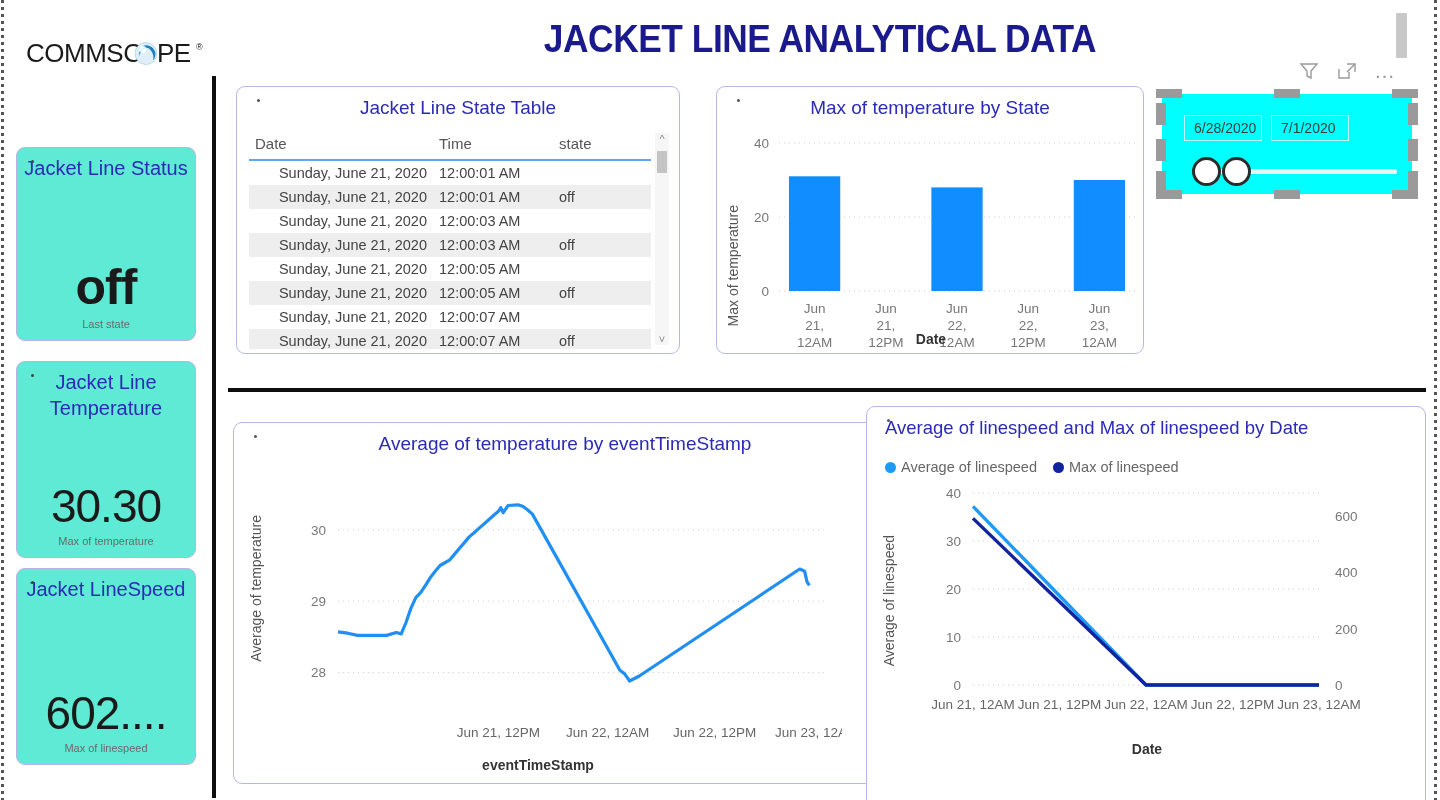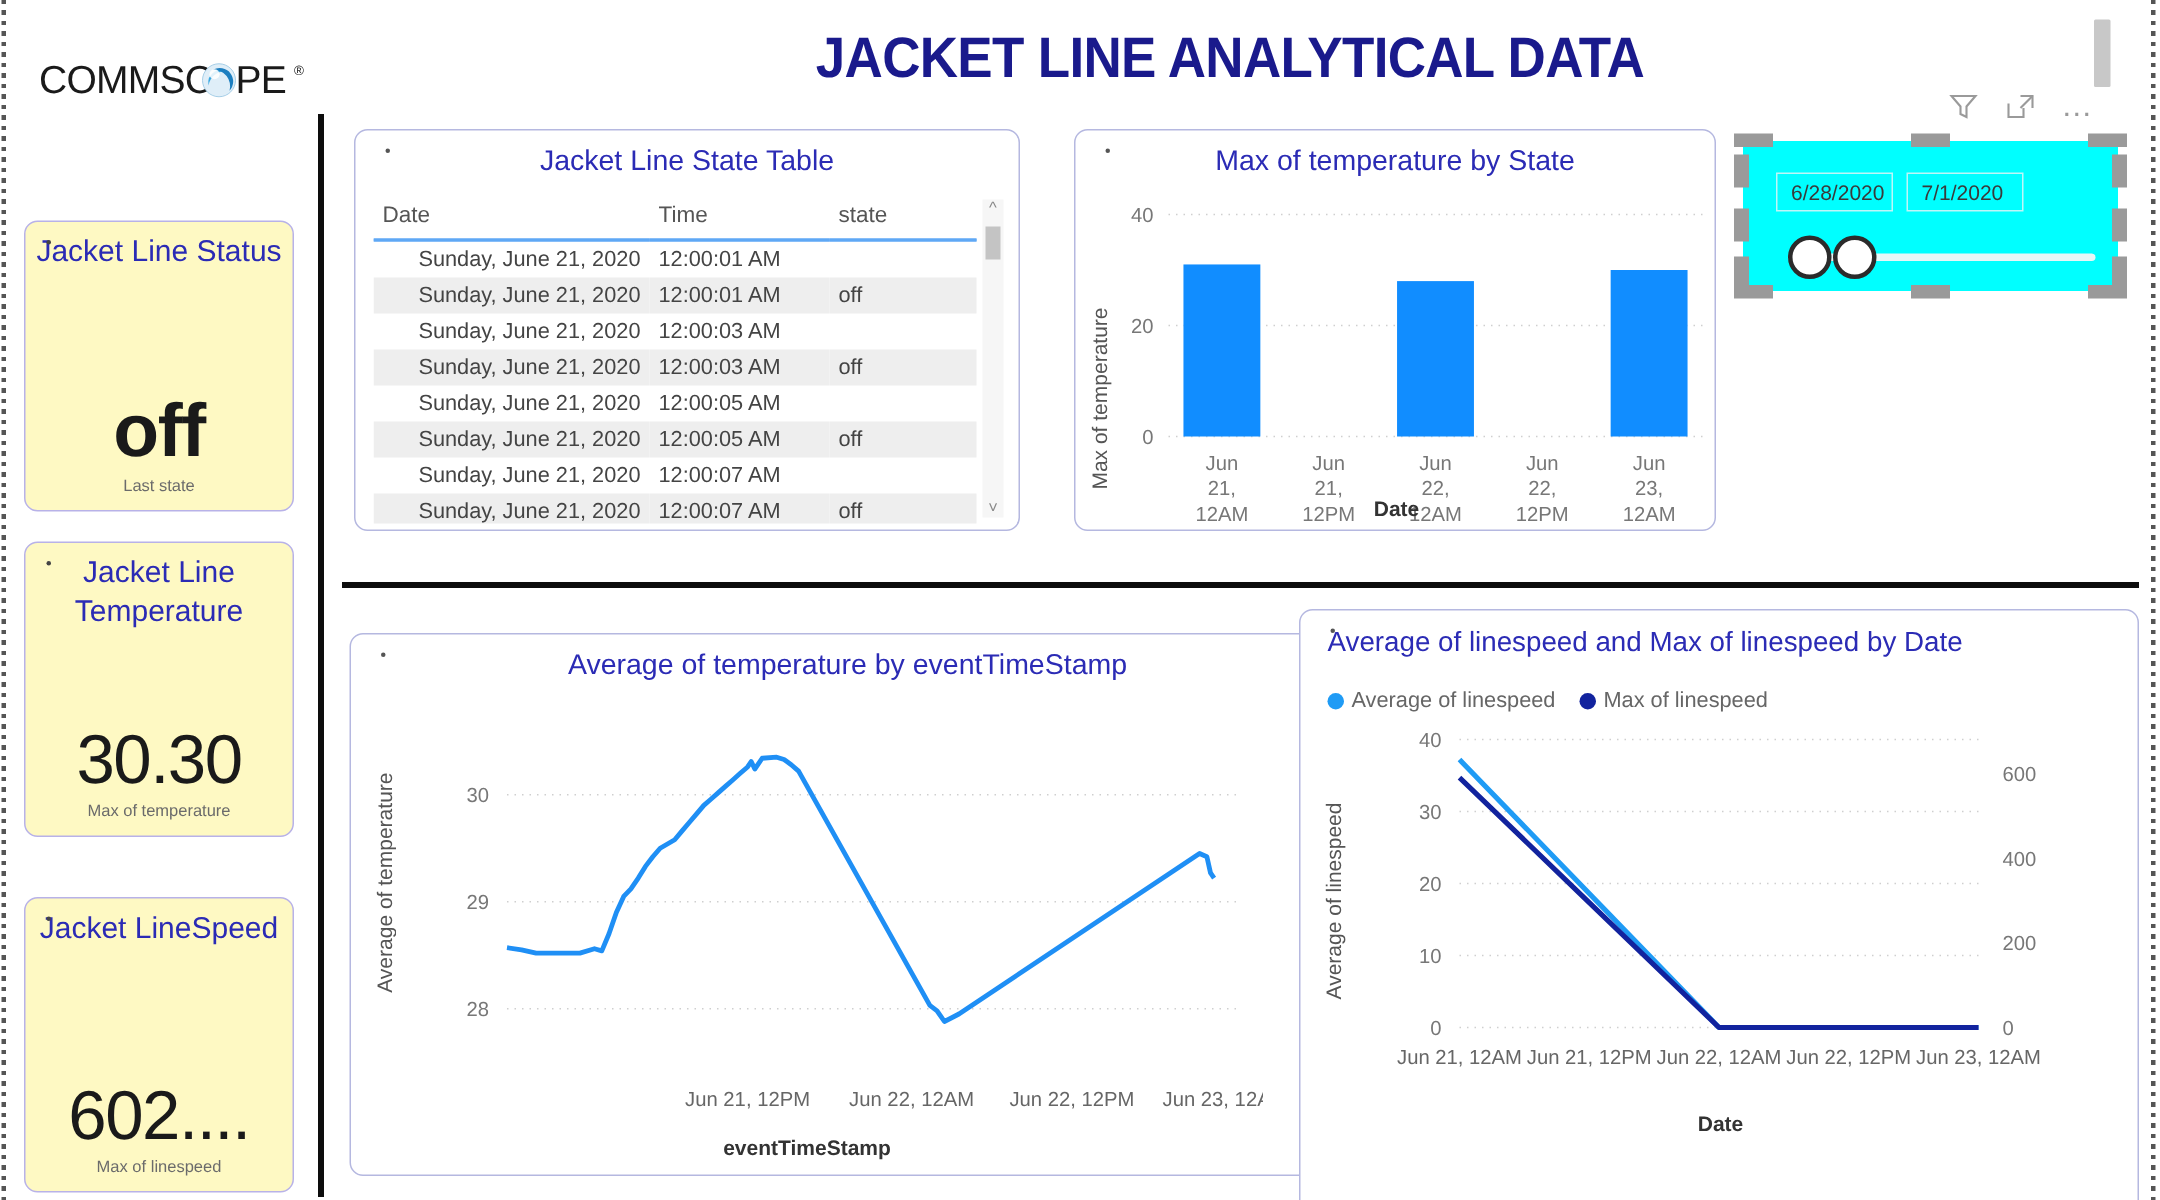--- a/index.html
+++ b/index.html
@@ -54,21 +54,21 @@
     width: 4px; height: 722px; background: #0d0d0d;
   }
   #h-divider {
     position: absolute; left: 228px; top: 388px;
     width: 1198px; height: 4px; background: #0d0d0d;
   }
 
   
   .kpi-card {
     position: absolute;
-    background: #fef9c3;
+    background: #5eead4;
     border: 1px solid #b8b2e8;
     border-radius: 9px;
     display: flex; flex-direction: column;
     align-items: center;
     padding-top: 8px;
   }
   .kpi-title {
     font-size: 20px; color: #2b2bb5; text-align: center;
     line-height: 1.28; width: 92%;
   }
@@ -80,21 +80,21 @@
     font-size: 47px; color: #1a1a1a; font-weight: 500;
     letter-spacing: -1px; margin-top: auto;
   }
   .kpi-sub {
     font-size: 11px; color: #6b6b6b; margin-top: 2px; margin-bottom: 10px;
   }
   #kpi-status { left: 16px; top: 147px; width: 180px; height: 194px; }
   #kpi-status .kpi-value { font-size: 50px; font-weight: bold; }
   #kpi-temp { left: 16px; top: 361px; width: 180px; height: 197px; }
   #kpi-temp .kpi-value { font-size: 46px; }
-  #kpi-speed { left: 16px; top: 598px; width: 180px; height: 197px; }
+  #kpi-speed { left: 16px; top: 568px; width: 180px; height: 197px; }
   #kpi-speed .kpi-value { font-size: 46px; }
 
   
   .panel {
     position: absolute;
     background: #ffffff;
     border: 1px solid #b5b8e0;
     border-radius: 9px;
   }
   .panel-dot {

